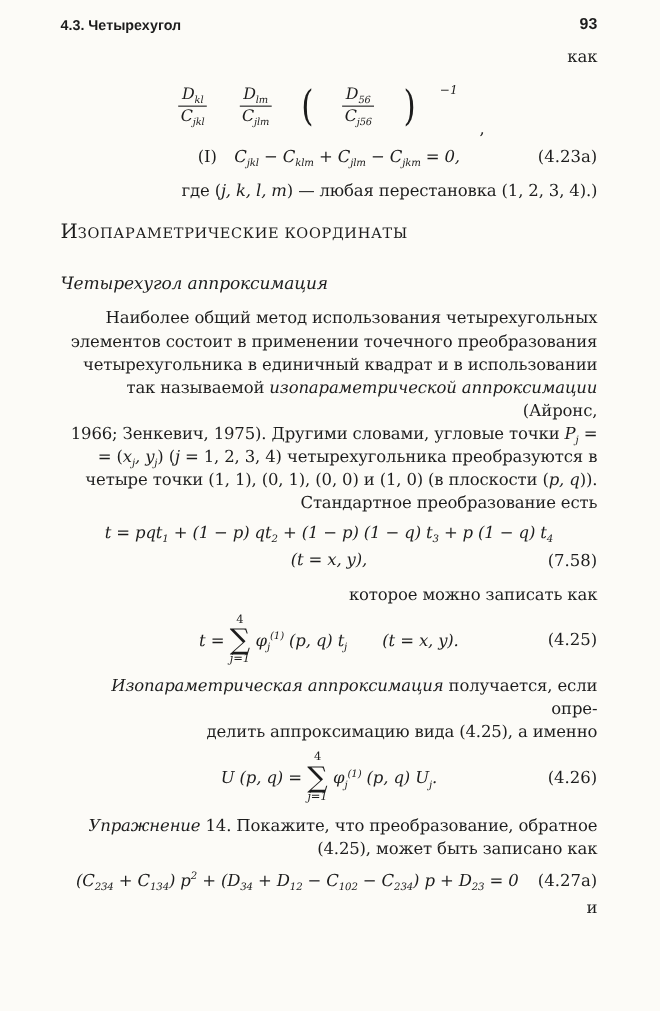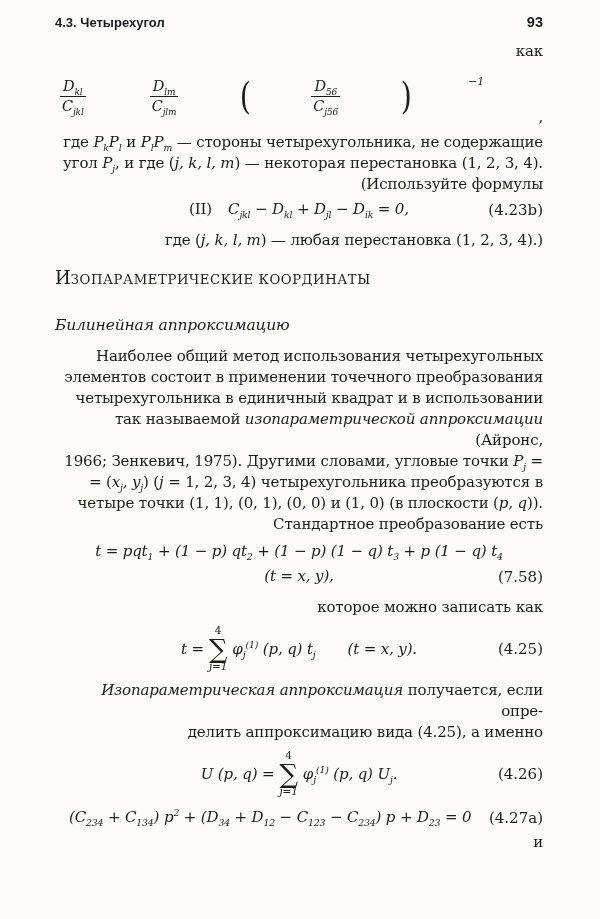--- a/index.html
+++ b/index.html
@@ -26,22 +26,22 @@
   .runhead .pageno{font-size:14.5px;}
   
   .para{text-align:right;margin:0;}
   .indent{text-indent:22px;}
   .math{font-style:italic;}
   i{font-style:italic;}
   sub{font-size:0.62em;line-height:0;}
   sup{font-size:0.62em;line-height:0;}
   
   .formula-top{
-    display:flex;justify-content:space-between;align-items:center;
-    margin:8px 0 10px;min-height:52px;
+    display:flex;justify-content:center;align-items:center;
+    margin:8px 0 10px;min-height:52px;gap:20px;
   }
   .frac{
     display:inline-flex;flex-direction:column;align-items:center;
     font-size:14.5px;line-height:1.3;margin:0 5px;vertical-align:middle;
     font-style:italic;
   }
   .frac .den{border-top:1.2px solid var(--ink,#1c1c1c);padding:0 2px;}
   .frac .num{padding:0 2px;}
   .bigparen{font-size:38px;font-weight:400;line-height:1;font-style:normal;transform:scaleX(.75);display:inline-block;}
   .paren-exp{font-size:11px;position:relative;top:-15px;font-style:italic;letter-spacing:0;}
@@ -87,34 +87,33 @@
     <span class="bigparen">(</span>
     <span class="frac">
       <span class="num">D<sub>56</sub></span>
       <span class="den">C<sub>j56</sub></span>
     </span>
     <span class="bigparen">)</span>
     <span class="paren-exp">−1</span>
     <span class="trail">,</span>
   </div>
 
-  <p class="para">где <i>P<sub>k</sub>P<sub>l</sub></i> и <i>P<sub>l</sub>P<sub>m</sub></i> — стороны четырехугольника, не содержащие<br>угол <i>P<sub>j</sub></i>, и где (<i>j, k, l, m</i>) — некоторая перестановка (1, 2, 3, 4).<br>(Используйте формулы</p>
 
-  <div class="eqrow">
-    <span class="eqnum">(II)</span><span class="math">C<sub>jkl</sub> − D<sub>kl</sub> + D<sub>jl</sub> − D<sub>ik</sub> = 0,</span>
-    <span class="eqlabel">(4.23b)</span>
+  <div class="eqrow" style="margin-top:7px;">
+    <span class="eqnum">(I)</span><span class="math">C<sub>jkl</sub> − C<sub>klm</sub> + C<sub>jlm</sub> − C<sub>jkm</sub> = 0,</span>
+    <span class="eqlabel">(4.23a)</span>
   </div>
 
   <p class="para" style="margin-top:10px;">где (<i>j, k, l, m</i>) — любая перестановка (1, 2, 3, 4).)</p>
 
   <div class="sect">
     <span class="init">И</span><span>ЗОПАРАМЕТРИЧЕСКИЕ КООРДИНАТЫ</span>
   </div>
 
-  <div class="subsect">Билинейная аппроксимацию</div>
+  <div class="subsect">Четырехугол аппроксимация</div>
 
   <p class="para indent" style="margin-top:10px;"><span>Наиболее общий метод использования четырехугольных<br>элементов состоит в применении точечного преобразования<br>четырехугольника в единичный квадрат и в использовании<br>так называемой </span><i>изопараметрической аппроксимации</i><span> (Айронс,<br>1966; Зенкевич, 1975). Другими словами, угловые точки <i>P<sub>j</sub></i> =<br>= (<i>x<sub>j</sub>, y<sub>j</sub></i>) (<i>j</i> = 1, 2, 3, 4) четырехугольника преобразуются в<br>четыре точки (1, 1), (0, 1), (0, 0) и (1, 0) (в плоскости (<i>p, q</i>)).<br>Стандартное преобразование есть</span></p>
 
   <div class="eqrow" style="margin-top:6px;">
     <span class="math">t = pqt<sub>1</sub> + (1 − p) qt<sub>2</sub> + (1 − p) (1 − q) t<sub>3</sub> + p (1 − q) t<sub>4</sub></span>
   </div>
   <div class="eqrow">
     <span class="math">(t = x, y),</span>
     <span class="eqlabel">(7.58)</span>
   </div>
@@ -139,21 +138,22 @@
     <span class="math">U (p, q) =</span>
     <span class="sumstack">
       <span class="lim">4</span>
       <span class="sigma">∑</span>
       <span class="lim math">j=1</span>
     </span>
     <span class="math">φ<sub>j</sub><sup>(1)</sup> (p, q) U<sub>j</sub>.</span>
     <span class="eqlabel">(4.26)</span>
   </div>
 
+  <p class="para indent" style="margin-top:8px;"><i>Упражнение</i><span> 14. Покажите, что преобразование, обратное<br>(4.25), может быть записано как</span></p>
 
   <div class="eqrow eqleft" style="margin-top:8px;">
-    <span class="math">(C<sub>234</sub> + C<sub>134</sub>) p<sup>2</sup> + (D<sub>34</sub> + D<sub>12</sub> − C<sub>123</sub> − C<sub>234</sub>) p + D<sub>23</sub> = 0</span>
+    <span class="math">(C<sub>234</sub> + C<sub>134</sub>) p<sup>2</sup> + (D<sub>34</sub> + D<sub>12</sub> − C<sub>102</sub> − C<sub>234</sub>) p + D<sub>23</sub> = 0</span>
     <span class="eqlabel">(4.27a)</span>
   </div>
 
   <p class="para conn">и</p>
 
 </div>
 
 </body></html>

